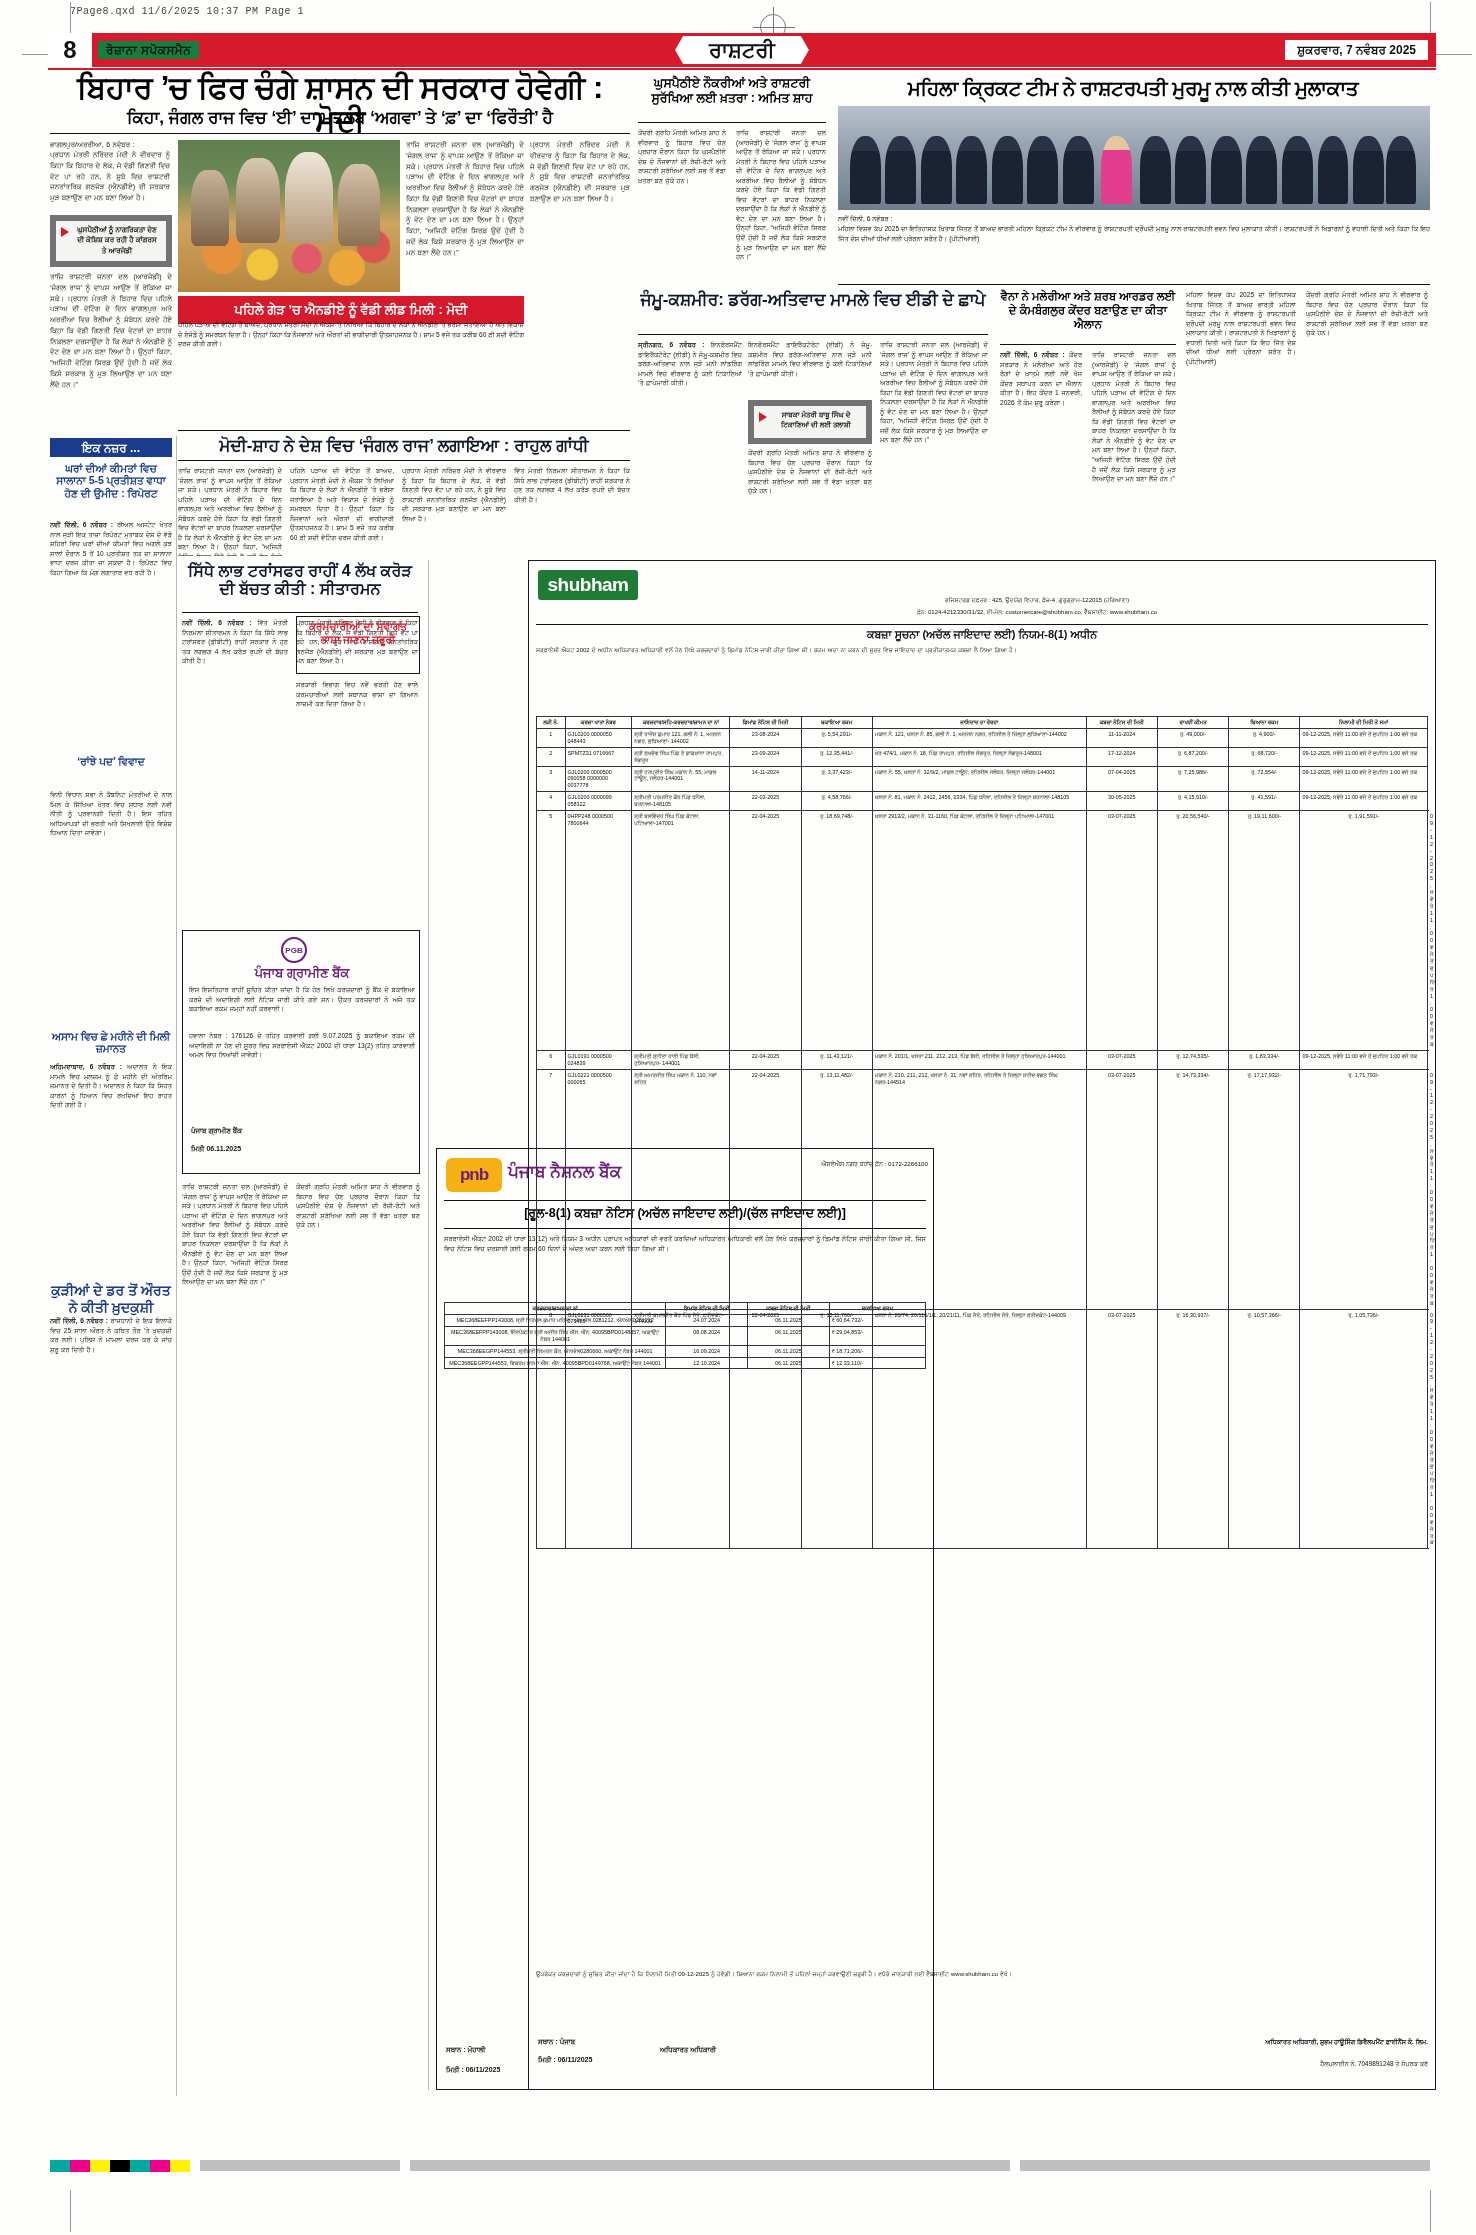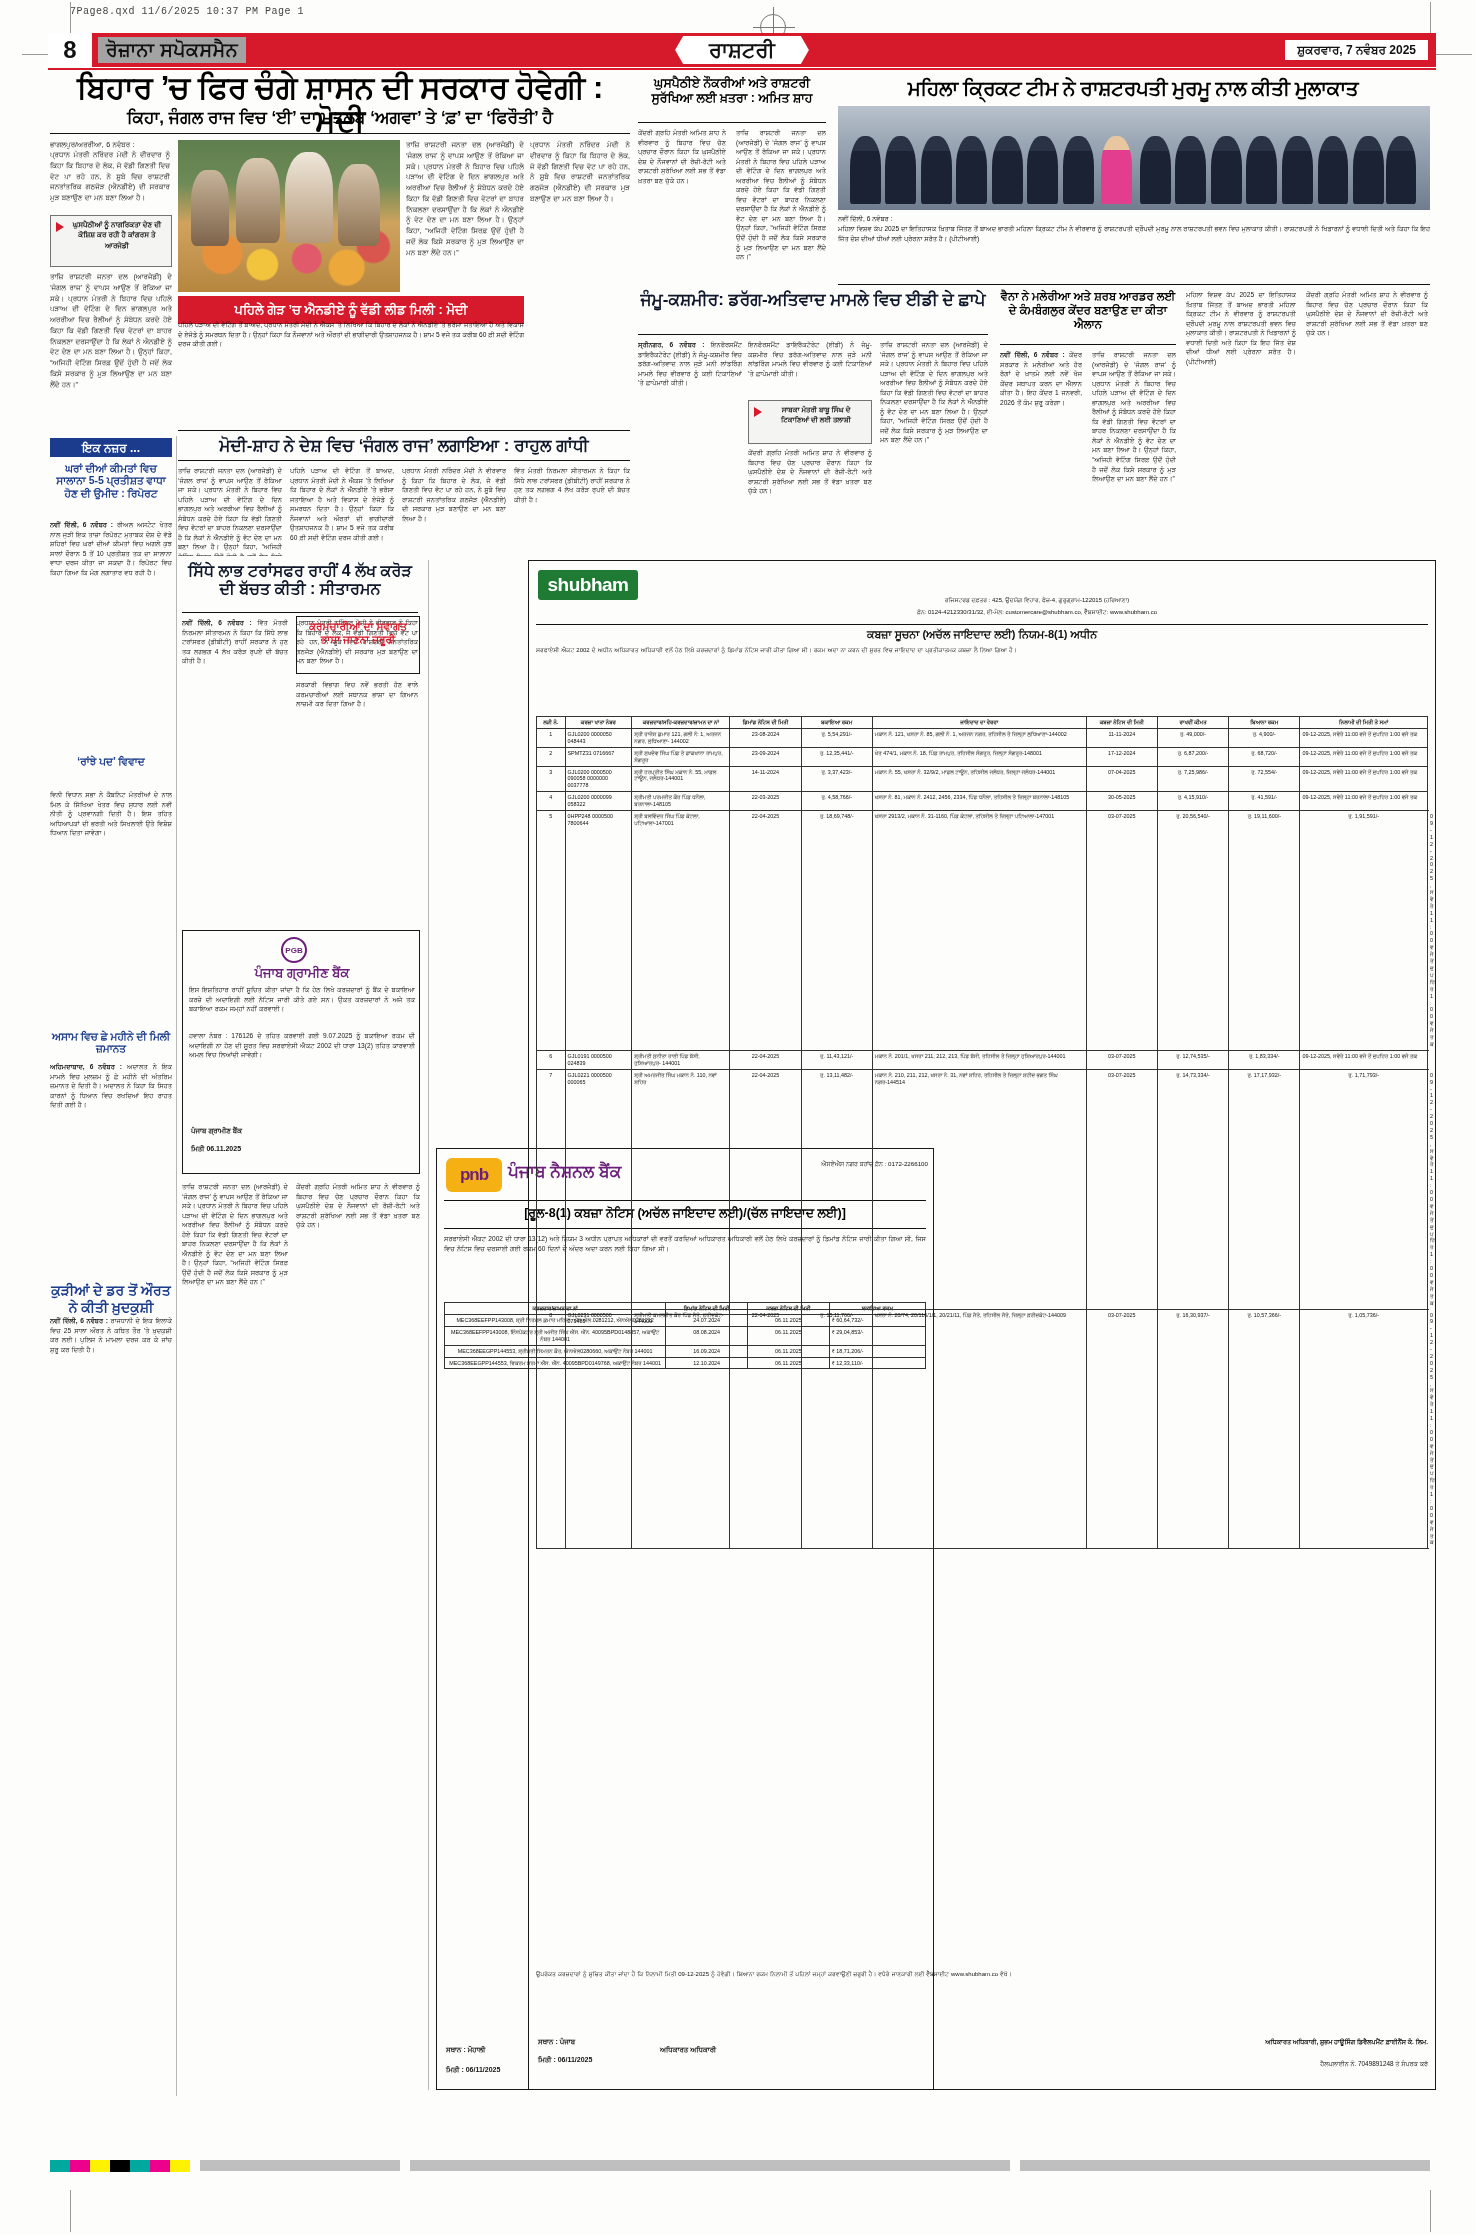--- a/index.html
+++ b/index.html
@@ -40,21 +40,21 @@
     background:#d71a2b;
     display:flex; align-items:center;
   }
   .pagenum {
     width:46px; height:34px; background:#fff; color:#111;
     font-weight:bold; font-size:24px; display:flex;
     align-items:center; justify-content:center;
     border-right:2px solid #d71a2b;
   }
   .mast-left {
-    background:#a3a3a3; color:#111; font-size:19px; font-weight:bold;
+    background:#15803d; color:#111; font-size:12px; font-weight:bold;
     padding:2px 8px; margin-left:4px; letter-spacing:0.5px;
   }
   .mast-center {
     position:absolute; left:50%; transform:translateX(-50%);
     background:#fff; padding:2px 34px; font-size:21px; font-weight:bold;
     color:#111; clip-path: polygon(6% 0, 94% 0, 100% 50%, 94% 100%, 6% 100%, 0 50%);
   }
   .mast-right {
     position:absolute; right:8px; background:#fff;
     padding:3px 12px; font-size:12px; font-weight:bold; color:#111;
@@ -102,21 +102,21 @@
     color:#000;
   }
   .photo {
     position:absolute; overflow:hidden; background:#c9cdd2;
   }
   .cap {
     position:absolute; font-size:6.6px; line-height:1.45; color:#111;
     text-align:justify;
   }
   .bullet-note {
-    position:absolute; border:1px solid #737373; background:#f4f4f2;
+    position:absolute; border:6px solid #737373; background:#f4f4f2;
     font-size:7.6px; font-weight:bold; color:#111; line-height:1.45;
     padding:4px 6px 4px 18px; text-align:center;
   }
   .bullet-note:before{
     content:""; position:absolute; left:5px; top:6px; width:0; height:0;
     border-left:8px solid #d71a2b; border-top:5px solid transparent;
     border-bottom:5px solid transparent;
   }
   .box {
     position:absolute; border:1px solid #1a1a1a;

